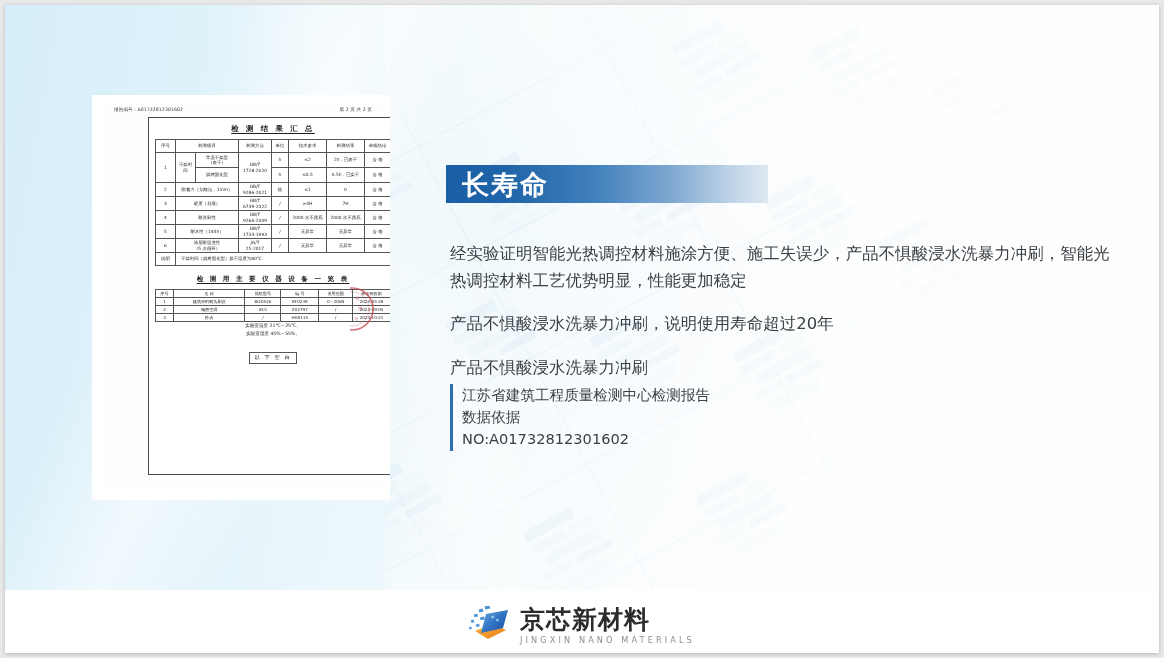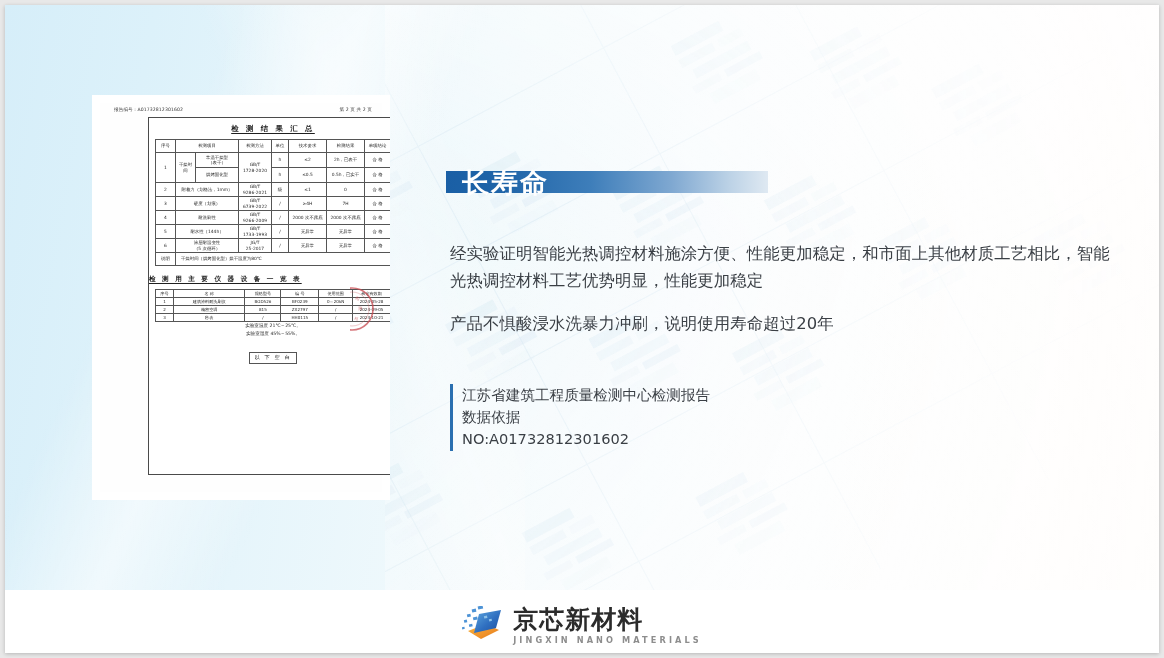--- a/index.html
+++ b/index.html
@@ -122,20 +122,21 @@
     line-height: 1.25;
     font-weight: normal;
   }
   table.ct th { font-weight: normal; height: 13px; }
   .r-tall td { height: 15px; }
   .r-med  td { height: 13px; }
   .note-cell { text-align: left !important; padding-left: 5px !important; height: 13px; }
   .note-lbl { width: 20px; }
 
   .cert-title2 {
+    text-align: center;
     font-size: 6.6px;
     font-weight: bold;
     letter-spacing: 2.1px;
     padding: 9px 0 5px 0;
     color: #1f1f1f;
     text-decoration: underline;
     text-underline-offset: 2px;
   }
   table.eq {
     border-collapse: collapse;
@@ -182,22 +183,22 @@
     right: 2px; top: 182px;
     width: 30px; height: 48px;
     overflow: hidden;
     pointer-events: none;
   }
   .cert-stamp svg { display: block; }
 
   
   .headline-bar {
     position: absolute;
-    left: 441px; top: 166px;
-    width: 322px; height: 22px;
+    left: 441px; top: 160px;
+    width: 322px; height: 38px;
     background: linear-gradient(90deg, #1a5fa5 0%, #1f64a8 18%, #3e7eba 45%, #7fa8d1 70%, #bcd2e6 88%, #dfe9f2 100%);
   }
   .headline-bar .htxt {
     position: absolute;
     left: 16px; top: 50%;
     transform: translateY(-50%);
     color: #ffffff;
     font-size: 27px;
     font-weight: bold;
     letter-spacing: 2px;
@@ -245,21 +246,20 @@
     color: #2b2b2b;
     letter-spacing: 1px;
     line-height: 1.08;
   }
   .logo-en {
     font-size: 8.2px;
     color: #8d8d8d;
     letter-spacing: 3.1px;
     line-height: 1;
     margin-top: 3px;
-    font-weight: bold;
   }
 </style>
 </head>
 <body>
 
 <div class="slide">
 
   <div class="bg-base"></div>
 
   <div class="bg-buildings">
@@ -483,22 +483,23 @@
       </div>
 
     </div>
   </div>
 
   <div class="headline-bar">
     <span class="htxt">长寿命</span>
   </div>
 
   <div class="body-text">
-    <p>经实验证明智能光热调控材料施涂方便、性能更加稳定，和市面上其他材质工艺相比，智能光热调控材料工艺优势明显，性能更加稳定</p>
+    <p>经实验证明智能光热调控材料施涂方便、施工失误少，产品不惧酸浸水洗暴力冲刷，智能光热调控材料工艺优势明显，性能更加稳定</p>
     <p>产品不惧酸浸水洗暴力冲刷，说明使用寿命超过20年</p>
+    <p>产品不惧酸浸水洗暴力冲刷</p>
   </div>
 
   <div class="source-block">
     <div>江苏省建筑工程质量检测中心检测报告</div>
     <div>数据依据</div>
     <div>NO:A01732812301602</div>
   </div>
 
   <div class="logo">
     <svg class="logo-mark" viewBox="0 0 42 38" aria-hidden="true">

